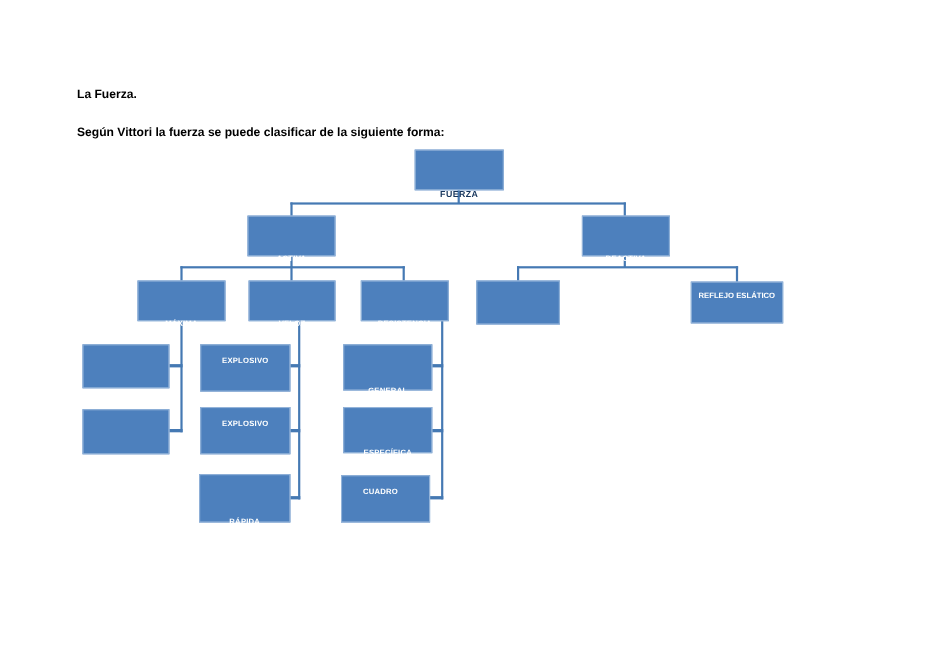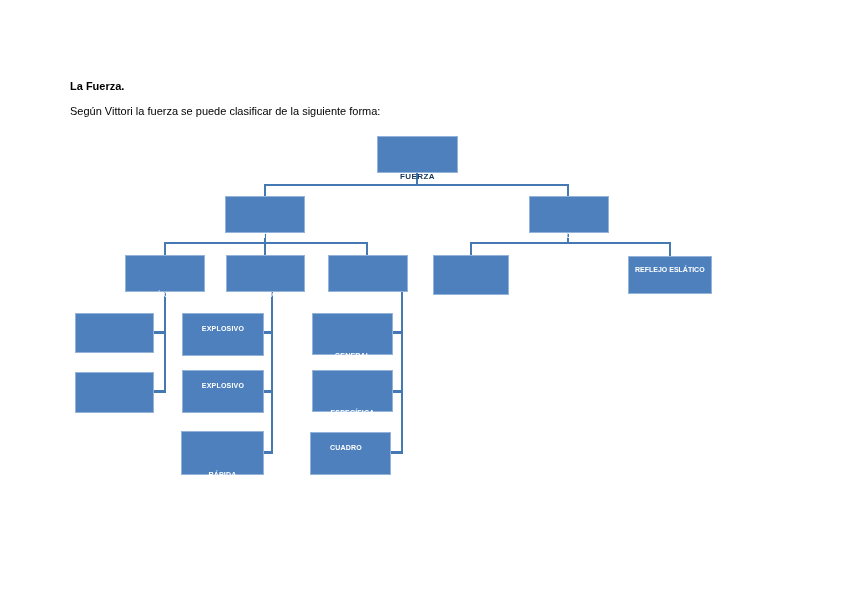--- a/index.html
+++ b/index.html
@@ -1,20 +1,20 @@
 <!DOCTYPE html>
 <html style="--page-bg: #ffffff; --body-text: #000000; --node-fill: #4d80bd; --node-border: #93b3d9; --node-text: #ffffff; --root-text: #17365d; --connector: #4579b3;"><head>
 <meta charset="utf-8">
 <style>
   html,body{margin:0;padding:0;}
   body{background:var(--page-bg,#fff);font-family:"Liberation Sans",sans-serif;}
   .page{position:relative;width:848px;height:599px;background:var(--page-bg,#fff);overflow:hidden;}
 
   .doc-title{position:absolute;left:70px;top:80px;font-size:11px;font-weight:bold;color:var(--body-text,#000);text-align:right;}
-  .doc-subtitle{position:absolute;left:70px;top:105px;font-size:11px;color:var(--body-text,#000);}
+  .doc-subtitle{position:absolute;left:70px;top:115px;font-size:11px;color:var(--body-text,#000);font-weight:bold;}
 
   .node{
     position:absolute;box-sizing:border-box;
     background:var(--node-fill,#4d80bd);
     border:1px solid var(--node-border,#93b3d9);
     color:var(--node-text,#fff);
     font-size:7px;font-weight:bold;letter-spacing:.2px;
     display:flex;flex-direction:column;justify-content:center;align-items:center;
     line-height:1.2;
   }

